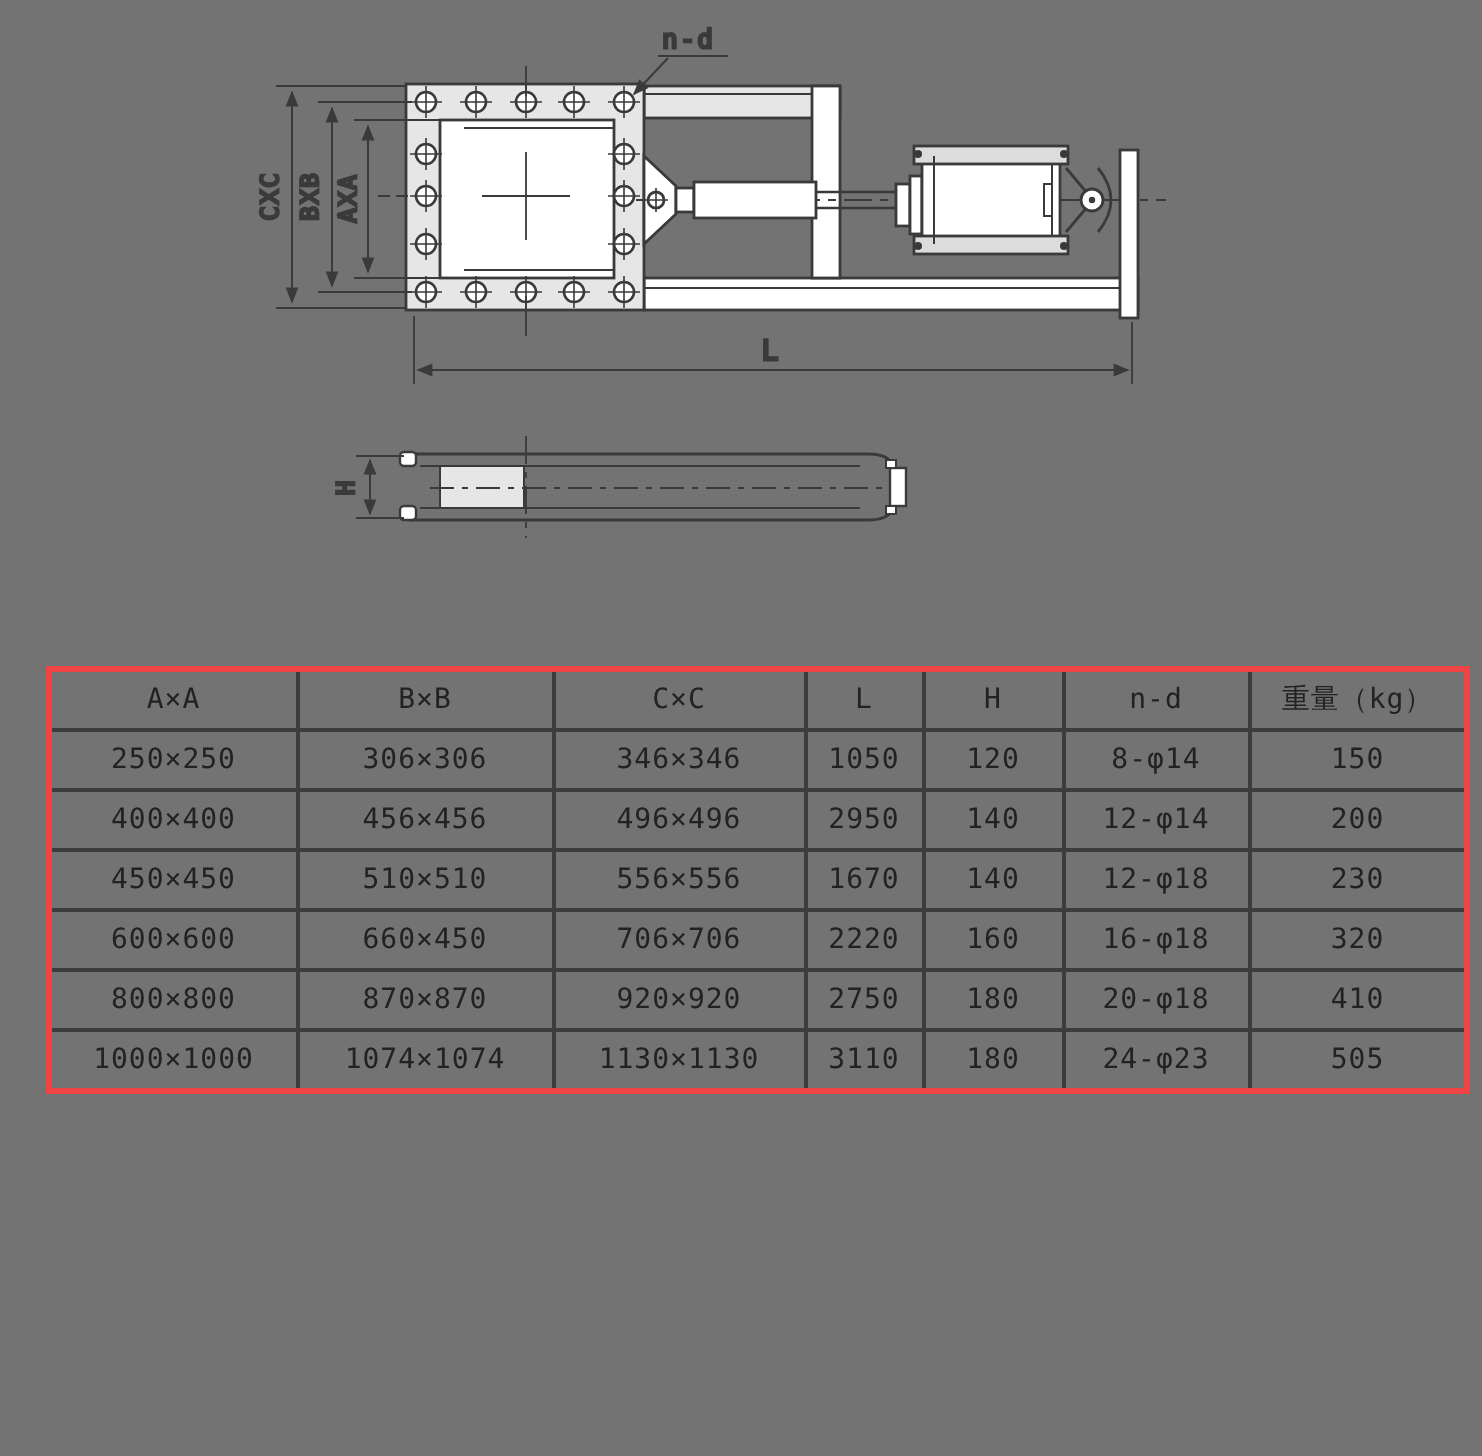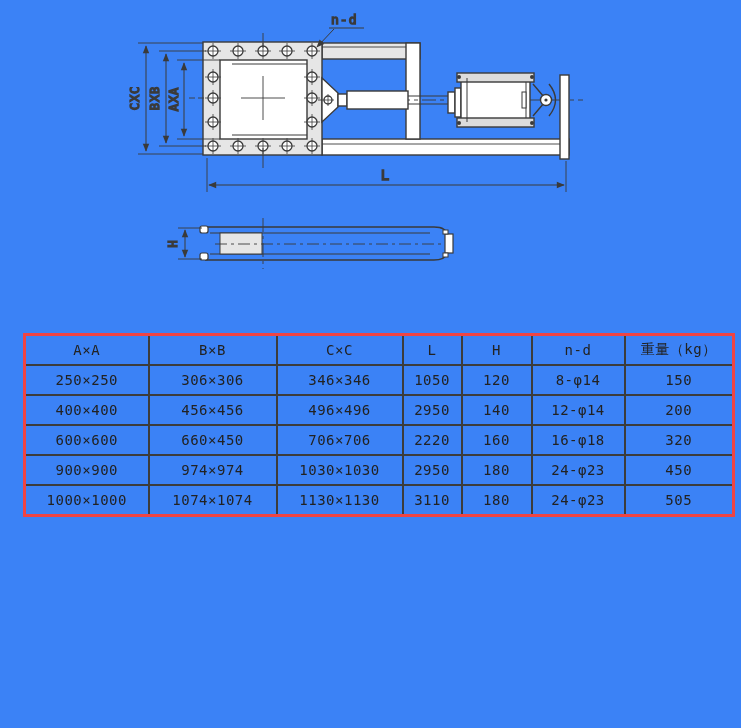--- a/index.html
+++ b/index.html
@@ -1,20 +1,20 @@
 <!DOCTYPE html>
 <html><head>
 <meta charset="utf-8">
 <style>
   html,body{margin:0;padding:0;}
   body{
     width:741px;height:728px;position:relative;background:#ffffff;
     font-family:"DejaVu Sans Mono","Liberation Sans",sans-serif;
   }
-  .page{position:absolute;inset:0;background:#3b82f6;overflow:hidden;}
+  .page{position:absolute;inset:0;background:#737373;overflow:hidden;}
   .drawing-svg{position:absolute;left:0;top:0;}
   .spec-table{
     position:absolute;left:23px;top:333px;width:709px;
     border-collapse:collapse;table-layout:fixed;
     border:3px solid #ef4444;
   }
   .spec-table th,.spec-table td{
     border:2px solid #3c3c3c;
     height:28px;padding:0;margin:0;
     text-align:center;vertical-align:middle;
@@ -190,36 +190,45 @@
         <tr>
           <td>400×400</td>
           <td>456×456</td>
           <td>496×496</td>
           <td>2950</td>
           <td>140</td>
           <td>12-φ14</td>
           <td>200</td>
         </tr>
         <tr>
+          <td>450×450</td>
+          <td>510×510</td>
+          <td>556×556</td>
+          <td>1670</td>
+          <td>140</td>
+          <td>12-φ18</td>
+          <td>230</td>
+        </tr>
+        <tr>
           <td>600×600</td>
           <td>660×450</td>
           <td>706×706</td>
           <td>2220</td>
           <td>160</td>
           <td>16-φ18</td>
           <td>320</td>
         </tr>
         <tr>
-          <td>900×900</td>
-          <td>974×974</td>
-          <td>1030×1030</td>
-          <td>2950</td>
+          <td>800×800</td>
+          <td>870×870</td>
+          <td>920×920</td>
+          <td>2750</td>
           <td>180</td>
-          <td>24-φ23</td>
-          <td>450</td>
+          <td>20-φ18</td>
+          <td>410</td>
         </tr>
         <tr>
           <td>1000×1000</td>
           <td>1074×1074</td>
           <td>1130×1130</td>
           <td>3110</td>
           <td>180</td>
           <td>24-φ23</td>
           <td>505</td>
         </tr>

